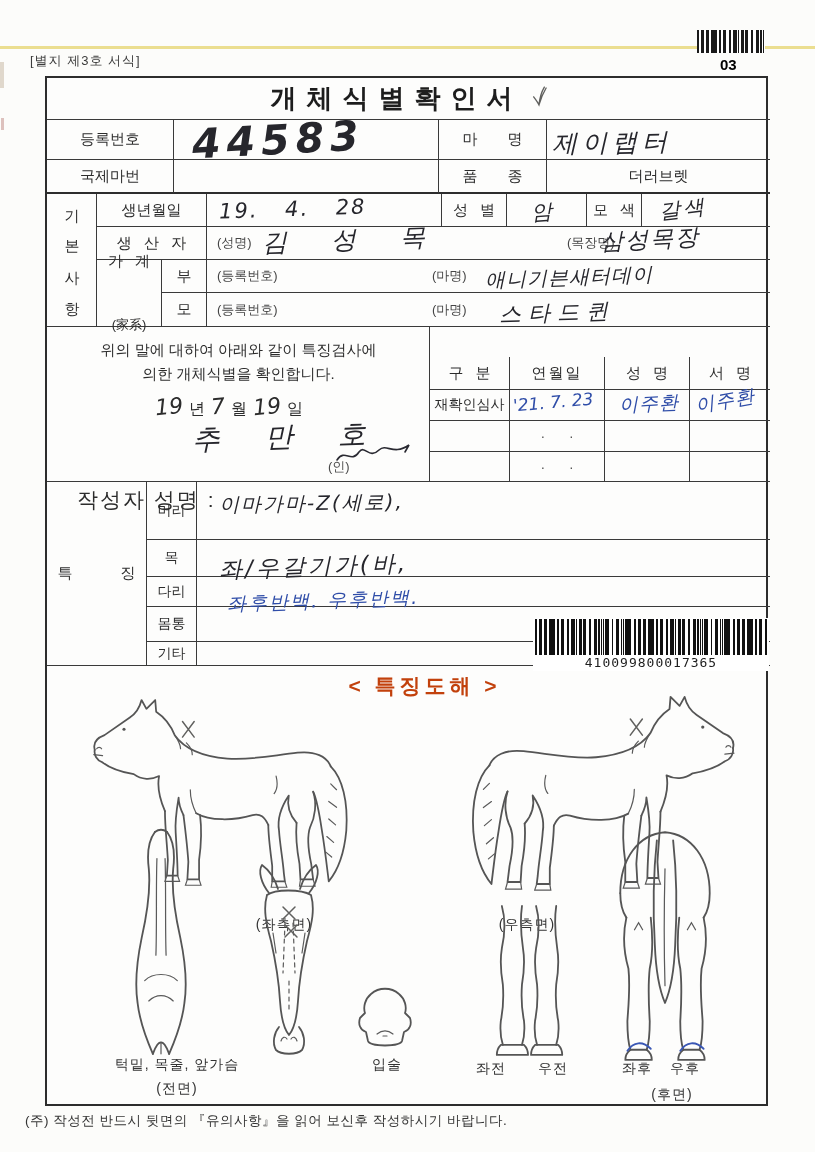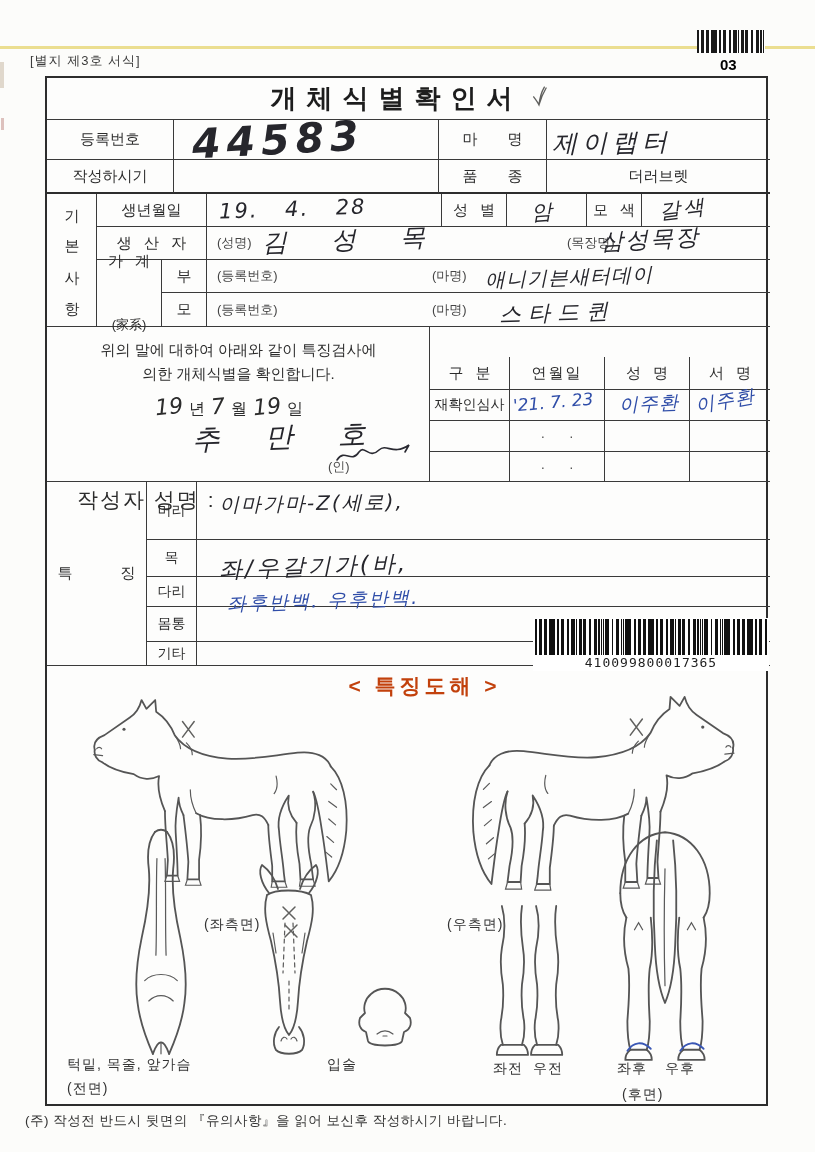--- a/index.html
+++ b/index.html
@@ -63,21 +63,21 @@
   .sig{position:absolute;left:288px;top:360px;}
   
   .barcodeblock{position:absolute;left:486px;top:540px;width:232px;background:#fff;z-index:4;padding:1px 2px;}
   .bars{height:36px;background-color:#fff;
     background-image:
       repeating-linear-gradient(90deg,#111 0 2px,transparent 2px 5px,#111 5px 6px,transparent 6px 9px),
       repeating-linear-gradient(90deg,#111 0 1px,transparent 1px 4px,#111 4px 7px,transparent 7px 11px);}
   .barcodenum{text-align:center;font-family:"DejaVu Sans Mono",monospace;font-size:13px;letter-spacing:1px;color:#1e1e1e;}
   
   .dg-title{position:absolute;left:16px;top:594px;width:723px;text-align:center;font-size:21px;font-weight:bold;letter-spacing:4px;color:#c2410c;}
-  .dg-label{position:absolute;font-size:14px;color:#333;text-align:left;letter-spacing:1px;}
+  .dg-label{position:absolute;font-size:14px;color:#333;text-align:center;letter-spacing:1px;}
   svg.draw{position:absolute;overflow:visible;}
   .stroke{fill:none;stroke:#555;stroke-width:1.8;stroke-linecap:round;stroke-linejoin:round;}
   .thin{fill:none;stroke:#5a5a5a;stroke-width:1.2;stroke-linecap:round;}
   .dash{fill:none;stroke:#5a5a5a;stroke-width:1.2;stroke-dasharray:4 4;stroke-linecap:round;}
   .xmark{fill:none;stroke:#60605e;stroke-width:1.5;stroke-linecap:round;}
   .bluemark{fill:none;stroke:#3a57b5;stroke-width:1.8;stroke-linecap:round;}
   .footnote{left:25px;top:1112px;font-size:13.5px;color:#343434;letter-spacing:.5px;}
 </style>
 </head>
 <body>
@@ -96,21 +96,21 @@
     <svg width="16" height="22" viewBox="0 0 18 22" style="margin-left:8px;margin-top:-6px;">
       <path class="xmark" d="M3,12 C6,16 8,19 9,21 C11,14 14,7 17,2 M9,21 C10,12 12,6 15,1"></path>
     </svg>
   </div>
 
   <div class="cell br bb" style="left:0;top:42px;width:127px;height:40px;">등록번호</div>
   <div class="cell br bb" style="left:127px;top:42px;width:265px;height:40px;"></div>
   <div class="cell br bb sp26" style="left:392px;top:42px;width:108px;height:40px;">마 명</div>
   <div class="cell bb" style="left:500px;top:42px;width:223px;height:40px;"></div>
 
-  <div class="cell br bb2" style="left:0;top:82px;width:127px;height:34px;">작성하시기</div>
+  <div class="cell br bb2" style="left:0;top:82px;width:127px;height:34px;">국제마번</div>
   <div class="cell br bb2" style="left:127px;top:82px;width:265px;height:34px;"></div>
   <div class="cell br bb2 sp26" style="left:392px;top:82px;width:108px;height:34px;">품 종</div>
   <div class="cell bb2" style="left:500px;top:82px;width:223px;height:34px;">더러브렛</div>
 
   <div class="cell br bb vert" style="left:0;top:116px;width:50px;height:133px;">기본사항</div>
   <div class="cell br bb" style="left:50px;top:116px;width:110px;height:33px;">생년월일</div>
   <div class="cell br bb" style="left:160px;top:116px;width:235px;height:33px;"></div>
   <div class="cell br bb sp8" style="left:395px;top:116px;width:65px;height:33px;">성 별</div>
   <div class="cell br bb" style="left:460px;top:116px;width:80px;height:33px;"></div>
   <div class="cell br bb sp8" style="left:540px;top:116px;width:55px;height:33px;">모 색</div>
@@ -292,21 +292,21 @@
     <path class="stroke" d="M66,98 C64,116 64,134 67,148 C69,166 68,184 67,200 C67,212 68,222 70,228"></path>
     <path class="stroke" d="M90,98 C94,116 92,134 88,148 C86,166 88,184 89,200 C89,212 88,222 86,228"></path>
     <path class="stroke" d="M70,228 L86,228 C90,231 91,235 91,238 L65,238 C65,235 66,231 70,228"></path>
     <path class="thin" d="M22,110 L26,103 L30,110 M74,110 L78,103 L82,110"></path>
     <path class="bluemark" d="M15,229 C21,220 30,219 38,227 M67,229 C73,220 82,219 90,227"></path>
   </svg>
 
   <div class="dg-label" style="left:20px;top:978px;width:220px;">턱밑, 목줄, 앞가슴</div>
   <div class="dg-label" style="left:20px;top:1002px;width:220px;">(전면)</div>
   <div class="dg-label" style="left:280px;top:978px;width:120px;">입술</div>
-  <div class="dg-label" style="left:446px;top:982px;width:40px;">좌전</div>
+  <div class="dg-label" style="left:424px;top:982px;width:40px;">좌전</div>
   <div class="dg-label" style="left:486px;top:982px;width:40px;">우전</div>
   <div class="dg-label" style="left:570px;top:982px;width:40px;">좌후</div>
   <div class="dg-label" style="left:618px;top:982px;width:40px;">우후</div>
   <div class="dg-label" style="left:575px;top:1008px;width:100px;">(후면)</div>
 
 </div>
 
 <div class="abs footnote">(주) 작성전 반드시 뒷면의 『유의사항』을 읽어 보신후 작성하시기 바랍니다.</div>
 
 </body></html>

